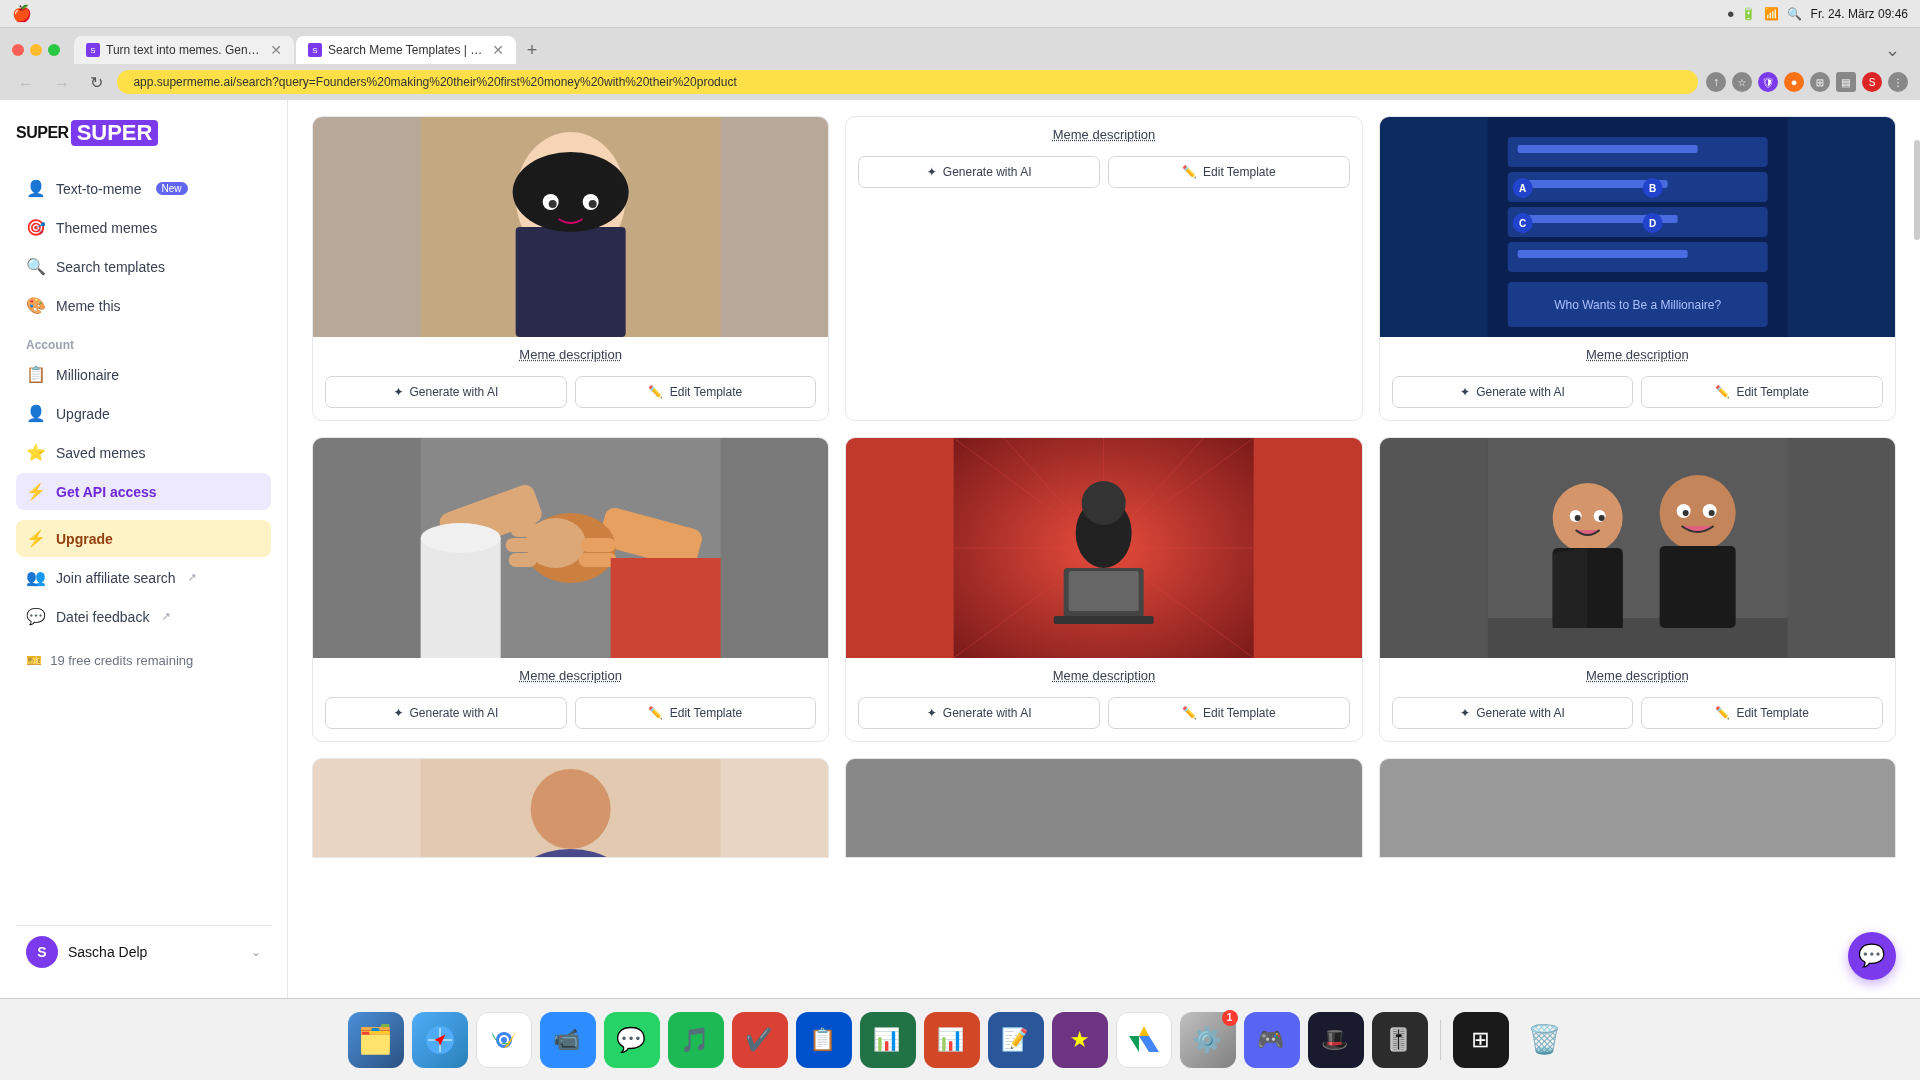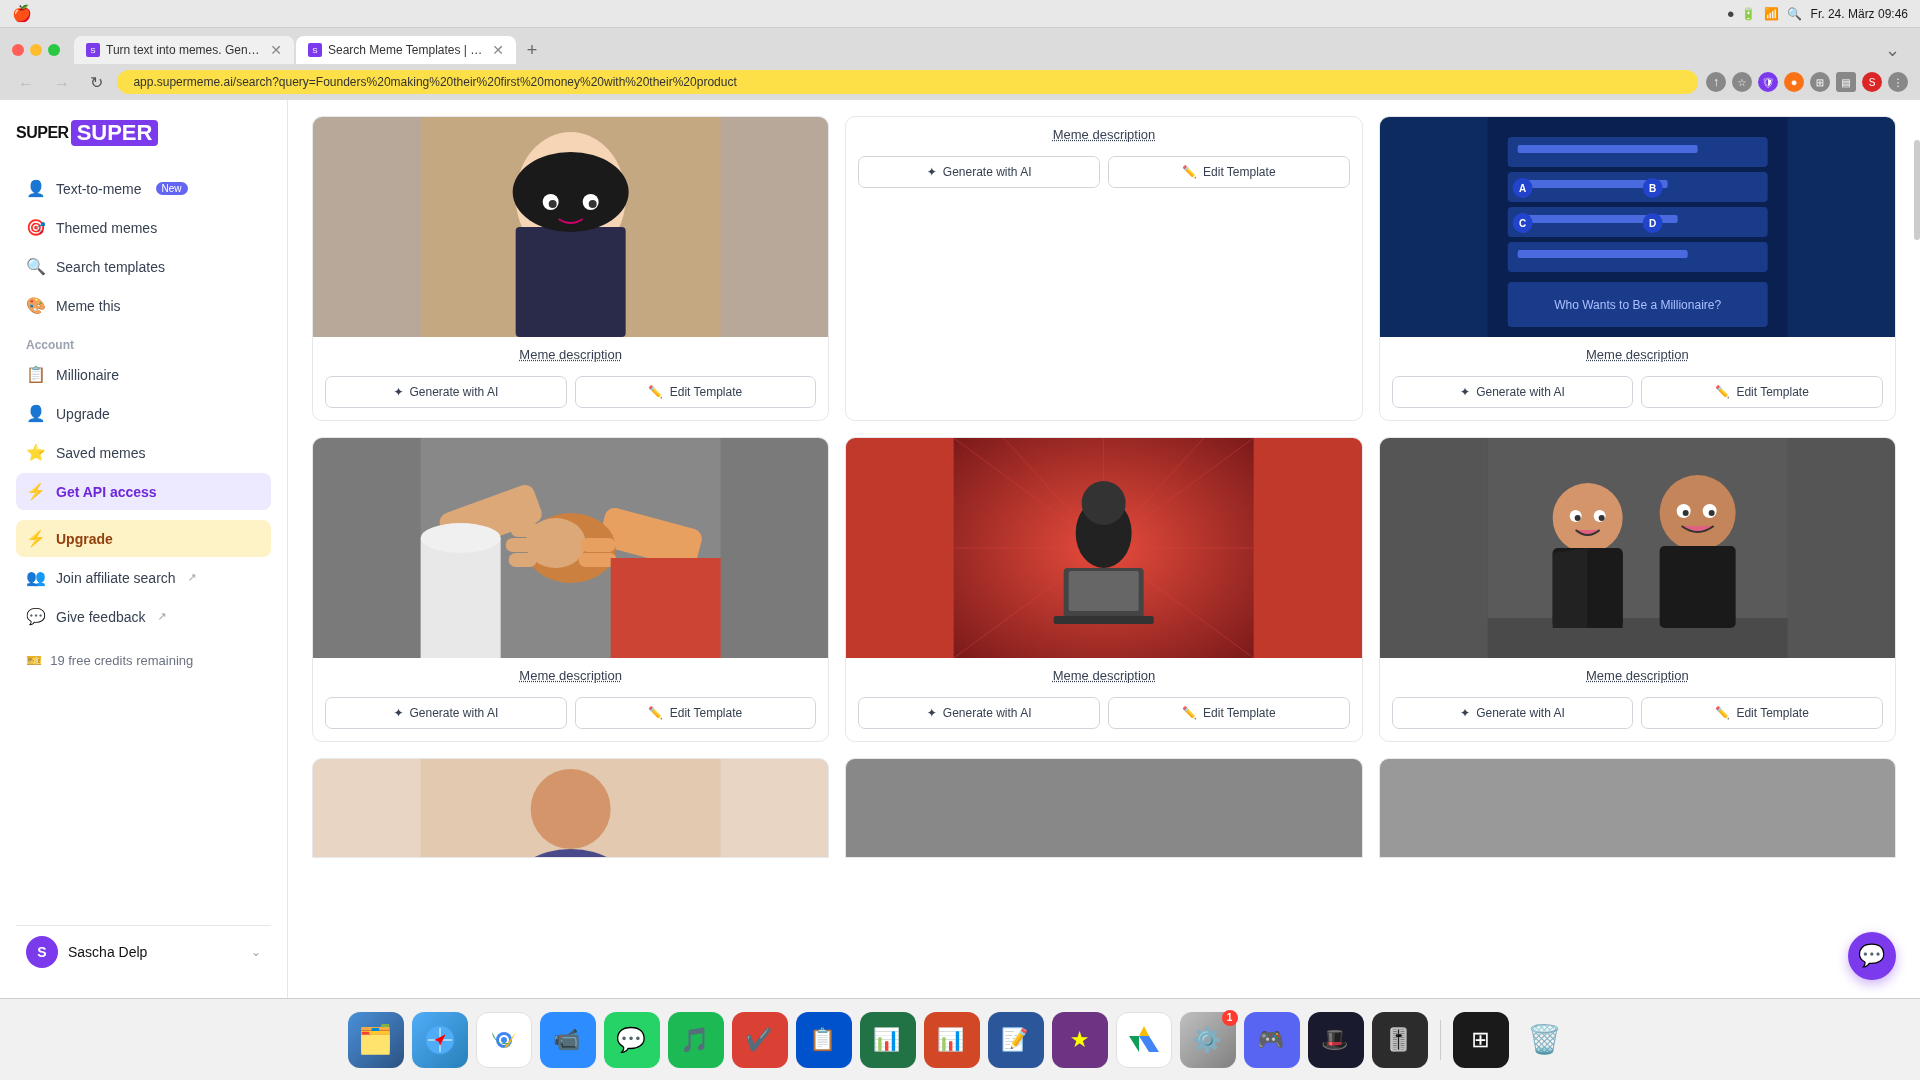--- a/index.html
+++ b/index.html
@@ -399,21 +399,21 @@
       <span>Upgrade</span>
     </div>
 
     <div class="nav-item">
       <span class="nav-icon">👥</span>
       <span>Join affiliate search</span>
       <span class="external-link">↗</span>
     </div>
     <div class="nav-item">
       <span class="nav-icon">💬</span>
-      <span>Give feedback</span>
+      <span>Datei feedback</span>
       <span class="external-link">↗</span>
     </div>
 
     <div class="credits">
       <span>🎫</span>
       <span>19 free credits remaining</span>
     </div>
 
     <div class="user-section">
       <div class="user-avatar">

